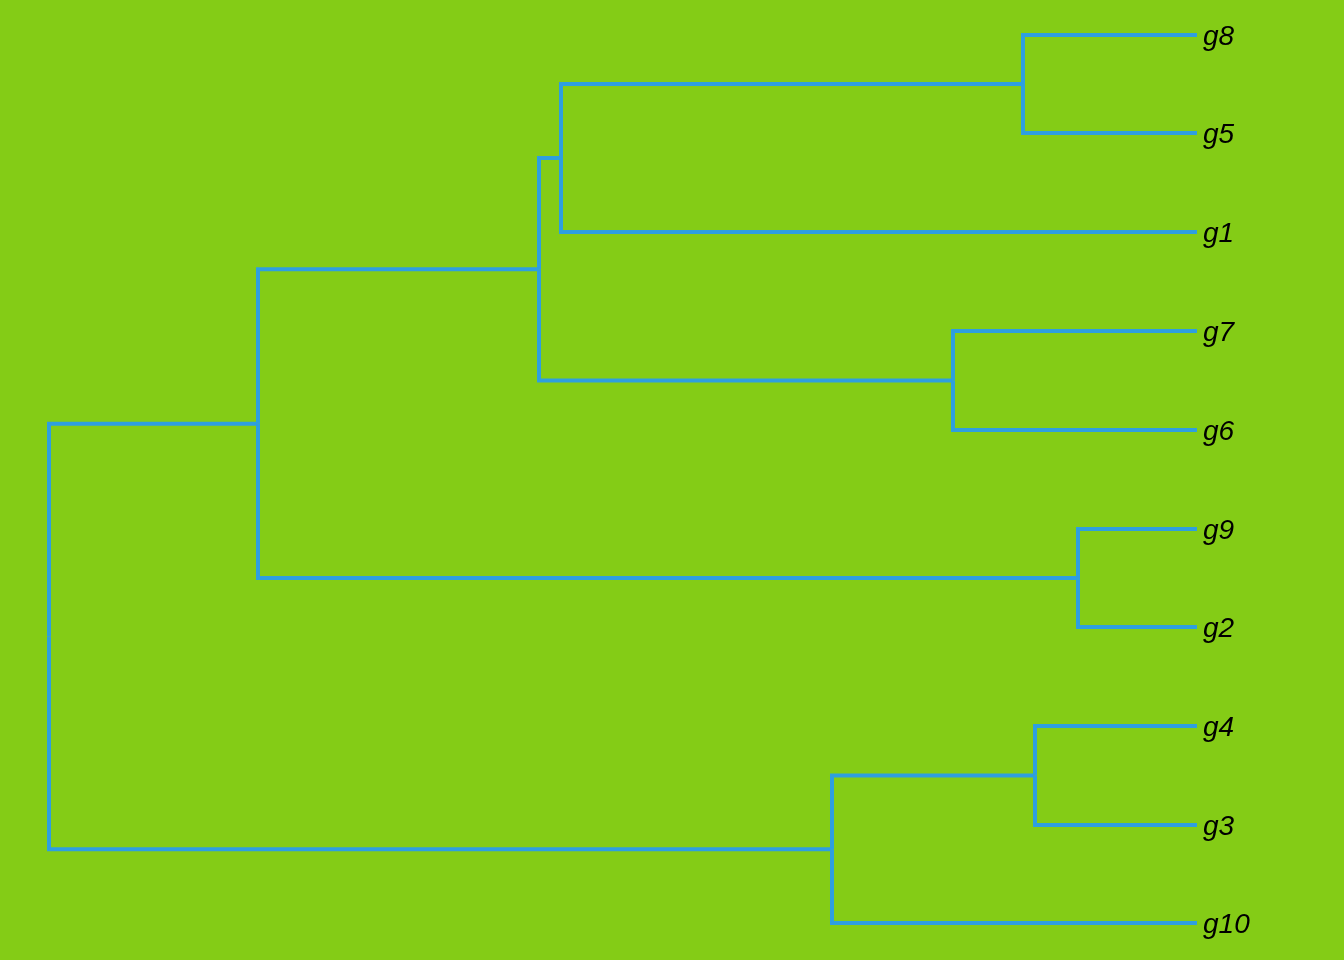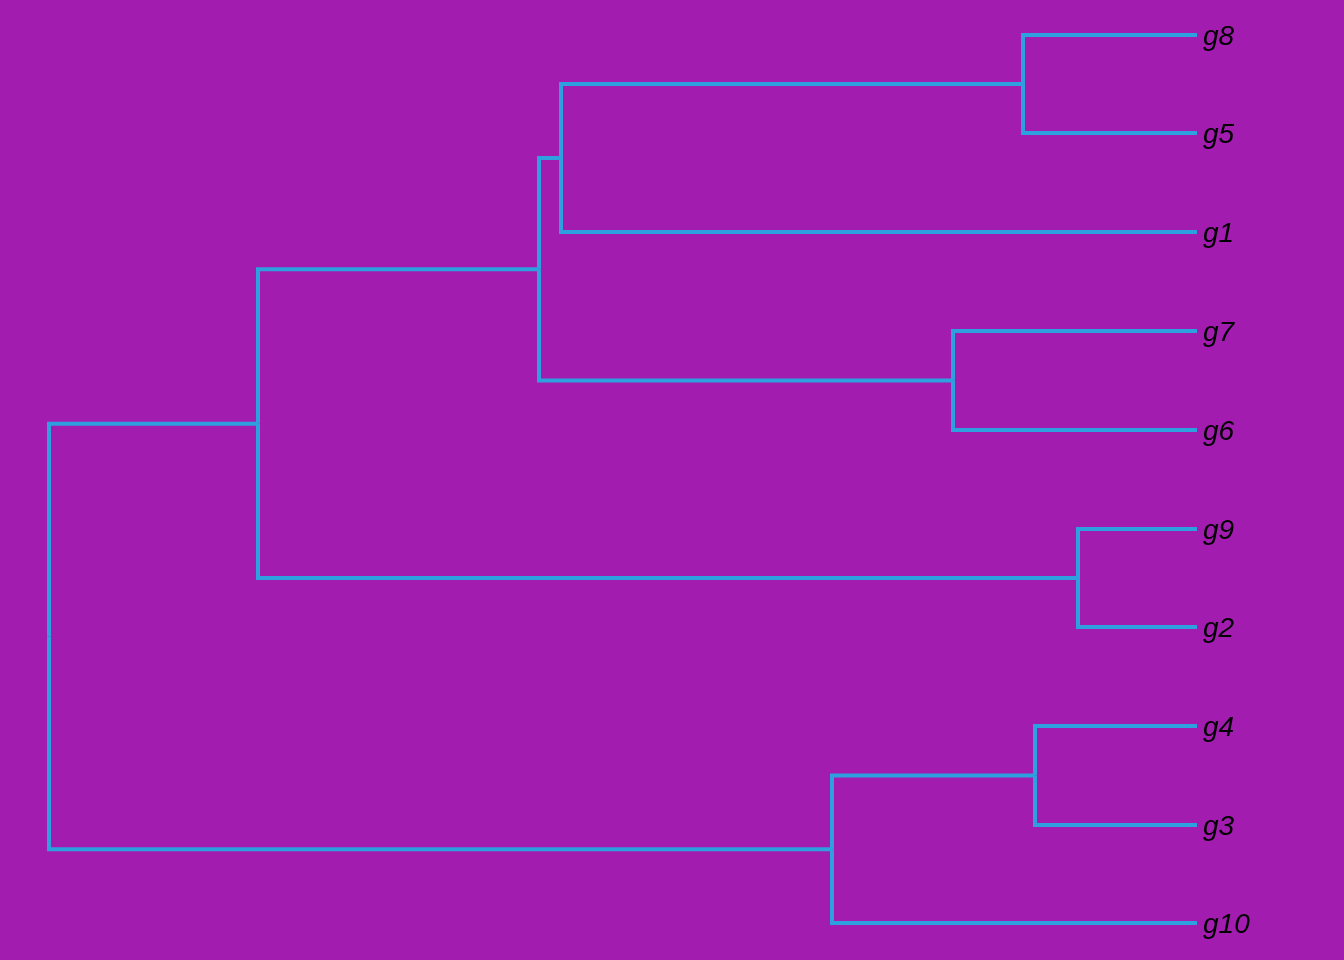--- a/index.html
+++ b/index.html
@@ -10,21 +10,21 @@
   body {
     width: 1344px;
     height: 960px;
     overflow: hidden;
     font-family: "Liberation Sans", sans-serif;
   }
   .figure {
     position: relative;
     width: 1344px;
     height: 960px;
-    background: #a21caf;
+    background: #84cc16;
   }
   .figure svg {
     display: block;
     width: 1344px;
     height: 960px;
   }
   .figure svg path.branch {
     fill: none;
     stroke-linecap: butt;
     stroke-linejoin: miter;

